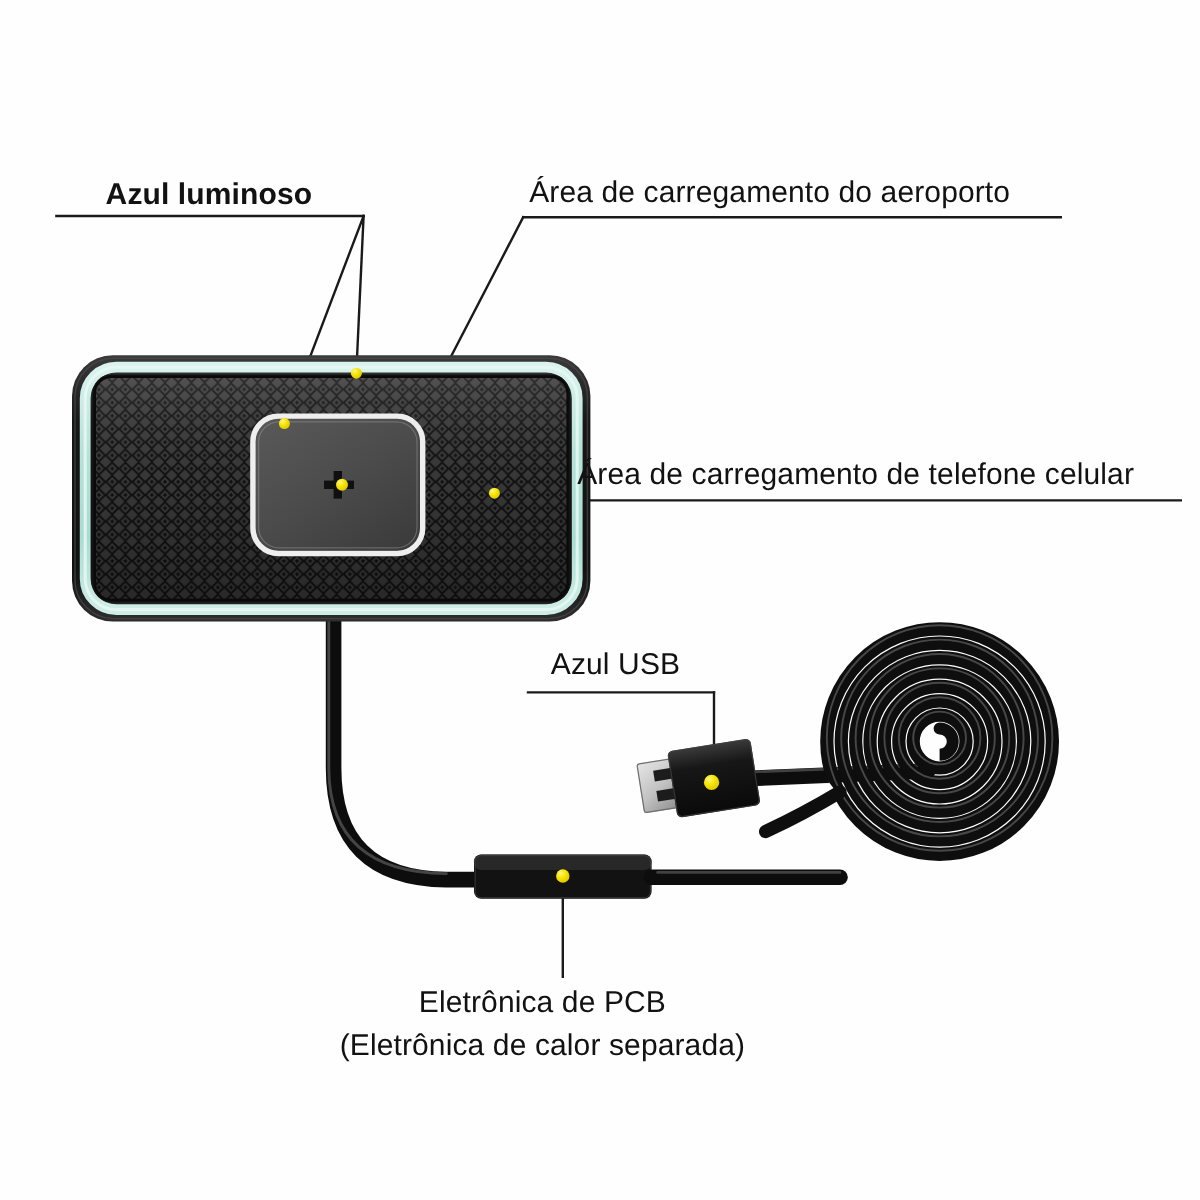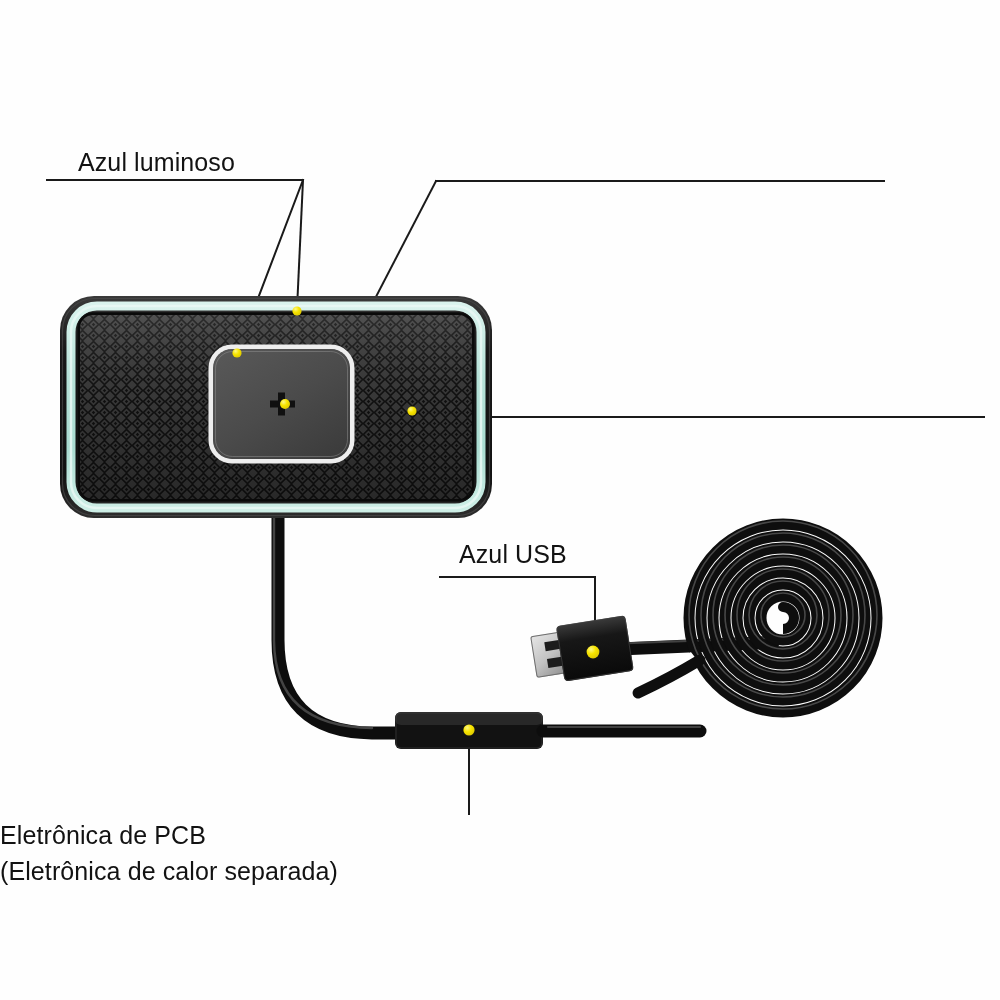--- a/index.html
+++ b/index.html
@@ -27,25 +27,25 @@
   }
   .lbl {
     position: absolute;
     color: #121212;
     font-family: "Liberation Sans", sans-serif;
     font-size: 25px;
     line-height: 1.18;
     white-space: nowrap;
     letter-spacing: 0.1px;
   }
-  #label-azul      { left: 78px;  top: 148px; }
+  #label-azul      { left: 88px;  top: 148px; font-weight: bold; }
   #label-aeroporto { left: 441px; top: 146px; }
   #label-celular   { left: 481px; top: 381px; }
   #label-usb       { left: 459px; top: 540px; }
-  #label-pcb-wrap  { left: 0px;   top: 821px; width: 872px; white-space: normal; }
+  #label-pcb-wrap  { left: 16px;   top: 821px; width: 872px; text-align: center; white-space: normal; }
   #label-pcb-wrap .line { display: block; }
   #label-pcb-wrap .line2 { margin-top: 6px; }
 </style>
 </head>
 <body>
 
 <div id="stage">
 
   <svg id="art" viewBox="0 0 1000 1000">
     <defs>
@@ -229,21 +229,23 @@
       <circle cx="237" cy="353" r="4.6" fill="url(#dotGrad)"></circle>
       <circle cx="285" cy="404" r="5" fill="url(#dotGrad)"></circle>
       <circle cx="412" cy="411" r="4.6" fill="url(#dotGrad)"></circle>
       <circle cx="469" cy="730" r="5.6" fill="url(#dotGrad)"></circle>
       <circle cx="593" cy="652" r="6.4" fill="url(#dotGrad)"></circle>
     </g>
   </svg>
 
   <div class="lbl" id="label-azul">Azul luminoso</div>
 
-
+  <div class="lbl" id="label-aeroporto">Área de carregamento do aeroporto</div>
+
+  <div class="lbl" id="label-celular">Área de carregamento de telefone celular</div>
 
   <div class="lbl" id="label-usb">Azul USB</div>
 
   <div class="lbl" id="label-pcb-wrap">
     <span class="line line1">Eletrônica de PCB</span>
     <span class="line line2">(Eletrônica de calor separada)</span>
   </div>
 
 </div>
 

